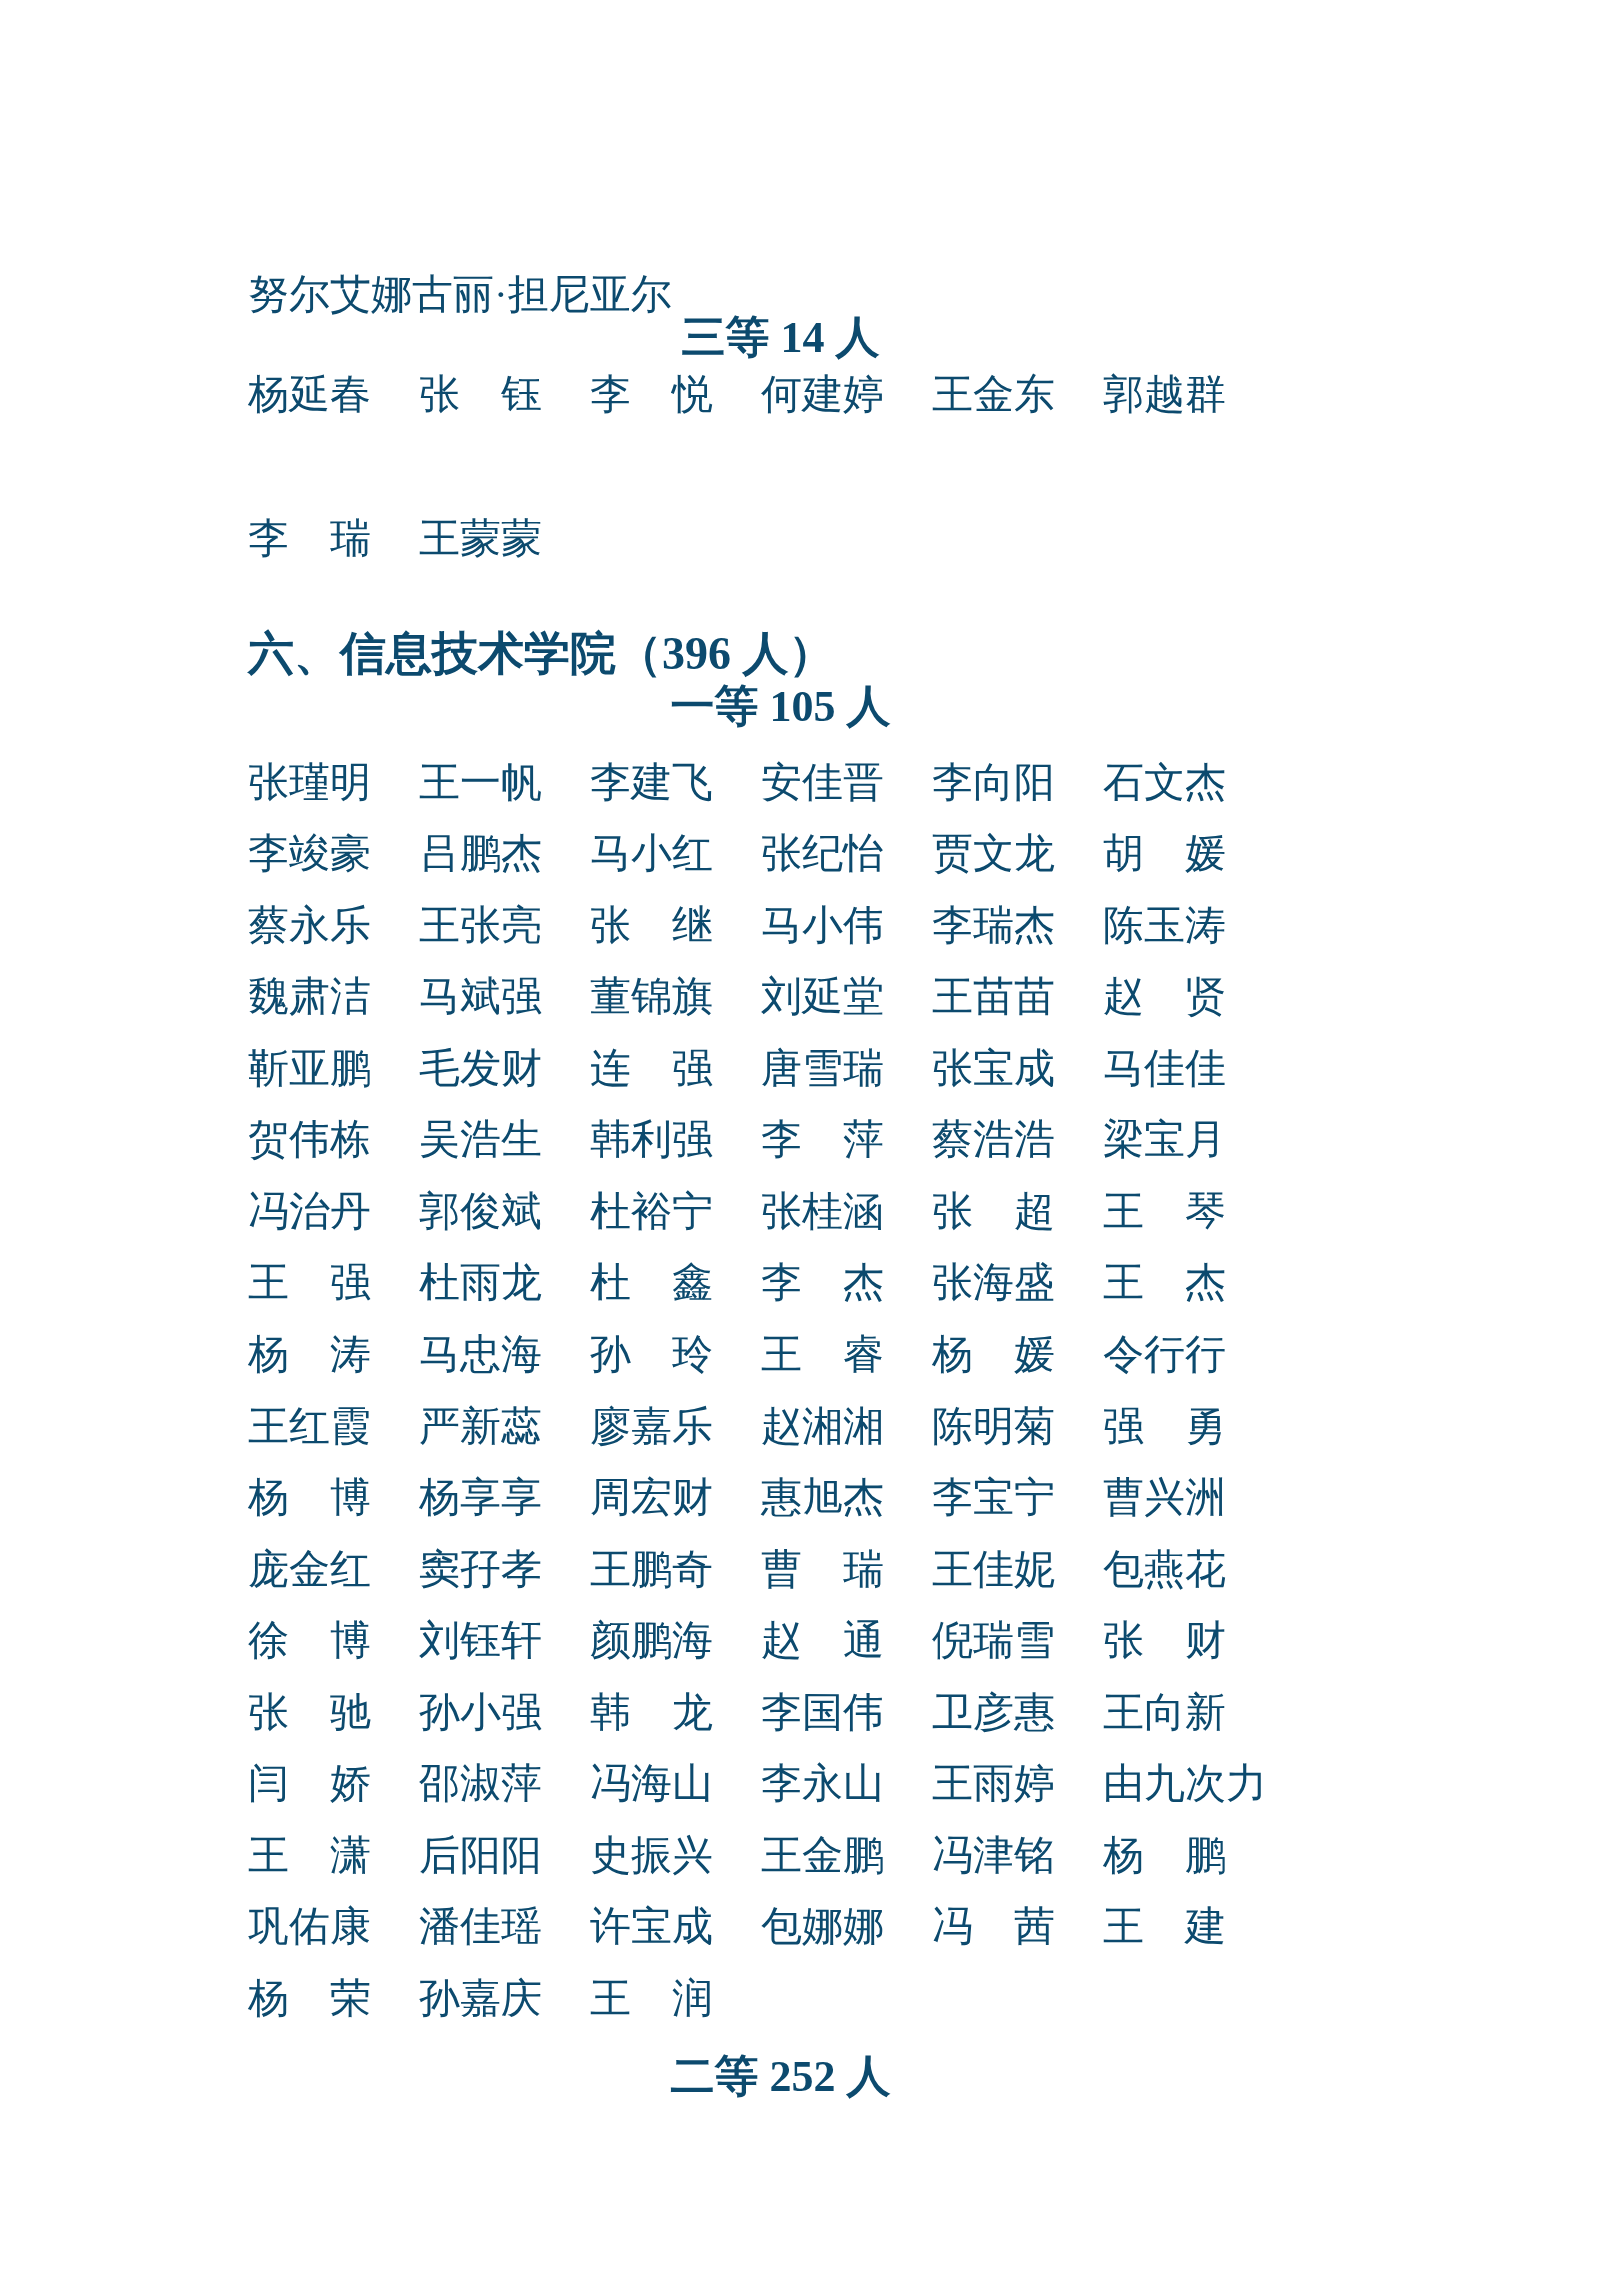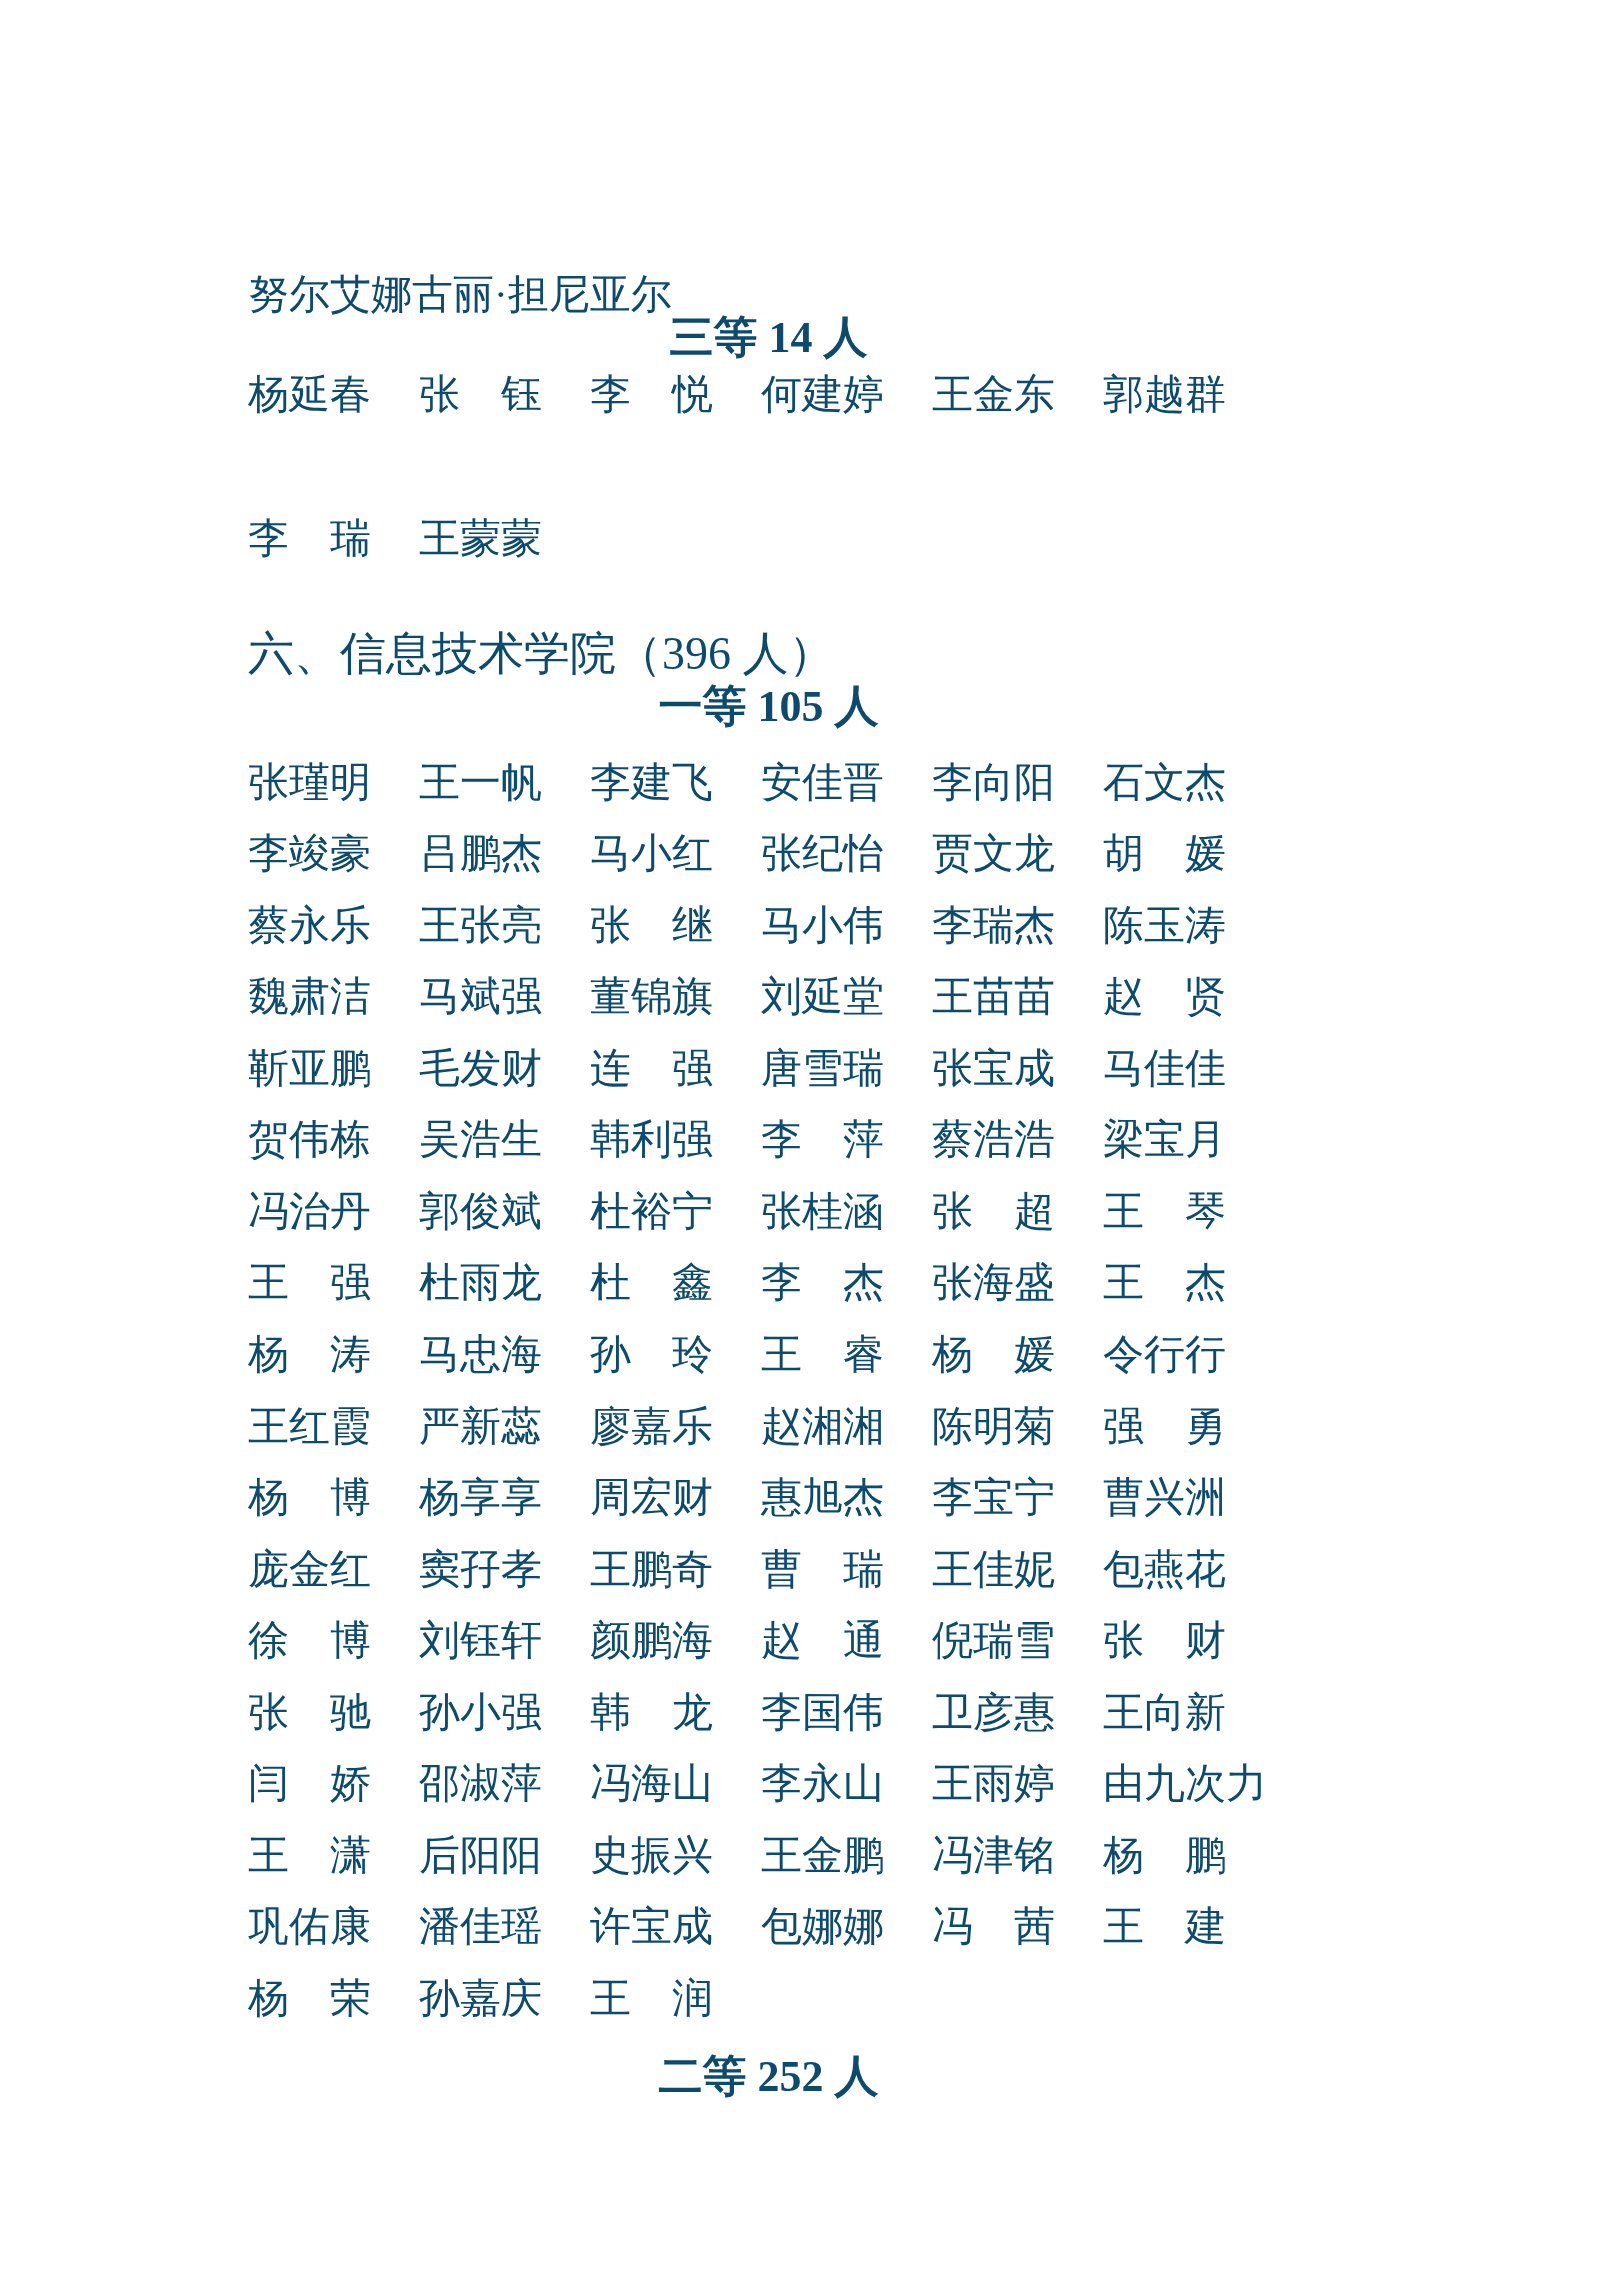--- a/index.html
+++ b/index.html
@@ -9,27 +9,27 @@
     background:#ffffff;
     color:#0c4a6e;
     font-family:"Liberation Serif","DejaVu Serif",serif;
     overflow:hidden;
   }
   .text-line{
     position:absolute;left:248px;
     font-size:41px;line-height:1.1;white-space:nowrap;
   }
   .center-heading{
-    position:absolute;left:0;width:1537px;
+    position:absolute;left:12px;width:1537px;
     text-align:center;
     font-size:44px;font-weight:bold;line-height:1.1;white-space:nowrap;
   }
   .college-heading{
     position:absolute;left:248px;
-    font-size:46px;font-weight:normal;line-height:1.1;white-space:nowrap;
+    font-size:46px;font-weight:bold;line-height:1.1;white-space:nowrap;
   }
   .name-row{
     position:absolute;left:248px;
     font-size:41px;line-height:1.1;white-space:nowrap;
   }
   .name-cell{
     display:inline-block;
     min-width:123px;
     margin-right:48px;
     white-space:nowrap;

